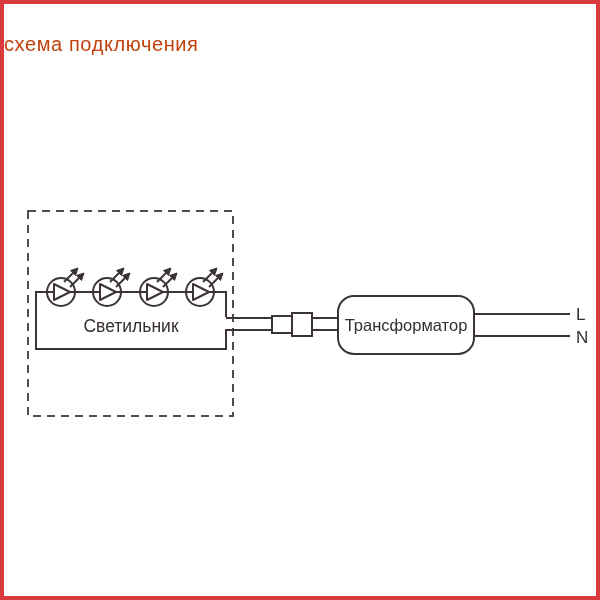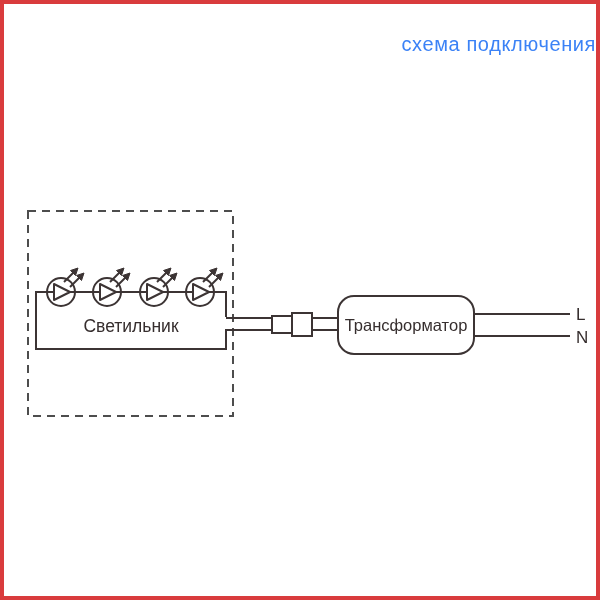--- a/index.html
+++ b/index.html
@@ -15,24 +15,24 @@
     box-sizing: border-box;
     border: 4px solid #d93b3d;
     background: #ffffff;
     overflow: hidden;
   }
   .page-title {
     position: absolute;
     top: 29px;
     left: 0;
     width: 100%;
-    text-align: right;
+    text-align: left;
     font-size: 20px;
     letter-spacing: 0.6px;
-    color: #3b82f6;
+    color: #c2410c;
     user-select: none;
   }
   svg.diagram {
     position: absolute;
     left: 0;
     top: 0;
     width: 600px;
     height: 600px;
     display: block;
   }

